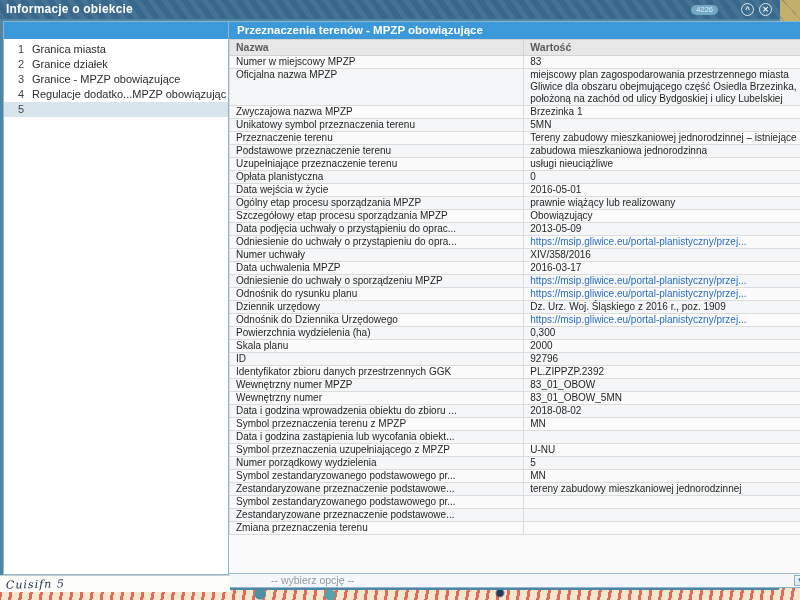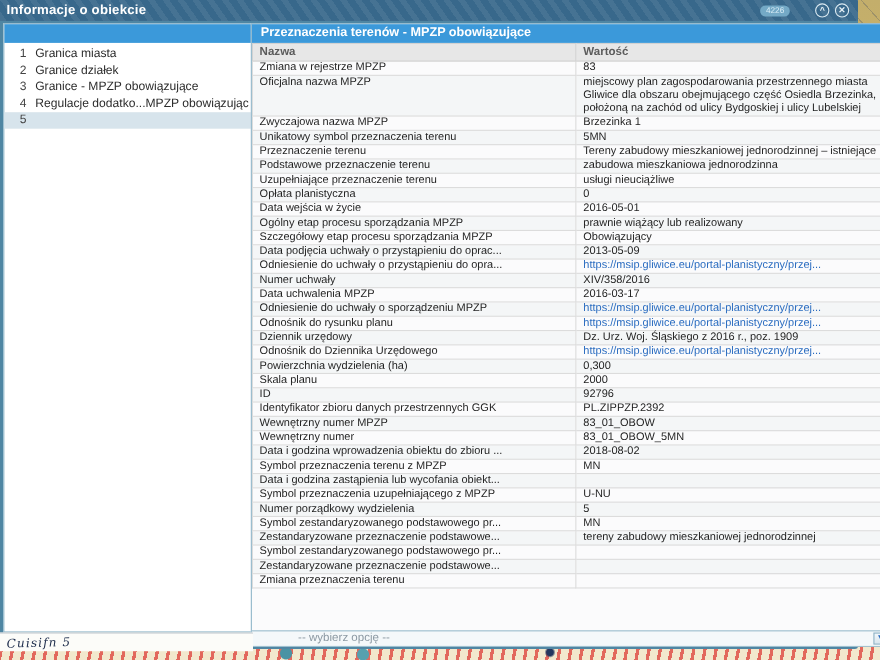--- a/index.html
+++ b/index.html
@@ -130,21 +130,21 @@
             <col class="c-value">
           </colgroup>
         <thead>
           <tr>
             <th>Nazwa</th>
             <th>Wartość</th>
           </tr>
         </thead>
         <tbody>
   <tr>
-    <td class="cell-name">Zmiana w rejestrze MPZP</td>
+    <td class="cell-name">Numer w miejscowy MPZP</td>
     <td class="cell-value">83</td>
   </tr>
 
   <tr>
     <td class="cell-name">Oficjalna nazwa MPZP</td>
     <td class="cell-value">miejscowy plan zagospodarowania przestrzennego miasta Gliwice dla obszaru obejmującego część Osiedla Brzezinka, położoną na zachód od ulicy Bydgoskiej i ulicy Lubelskiej</td>
   </tr>
 
   <tr>
     <td class="cell-name">Zwyczajowa nazwa MPZP</td>

